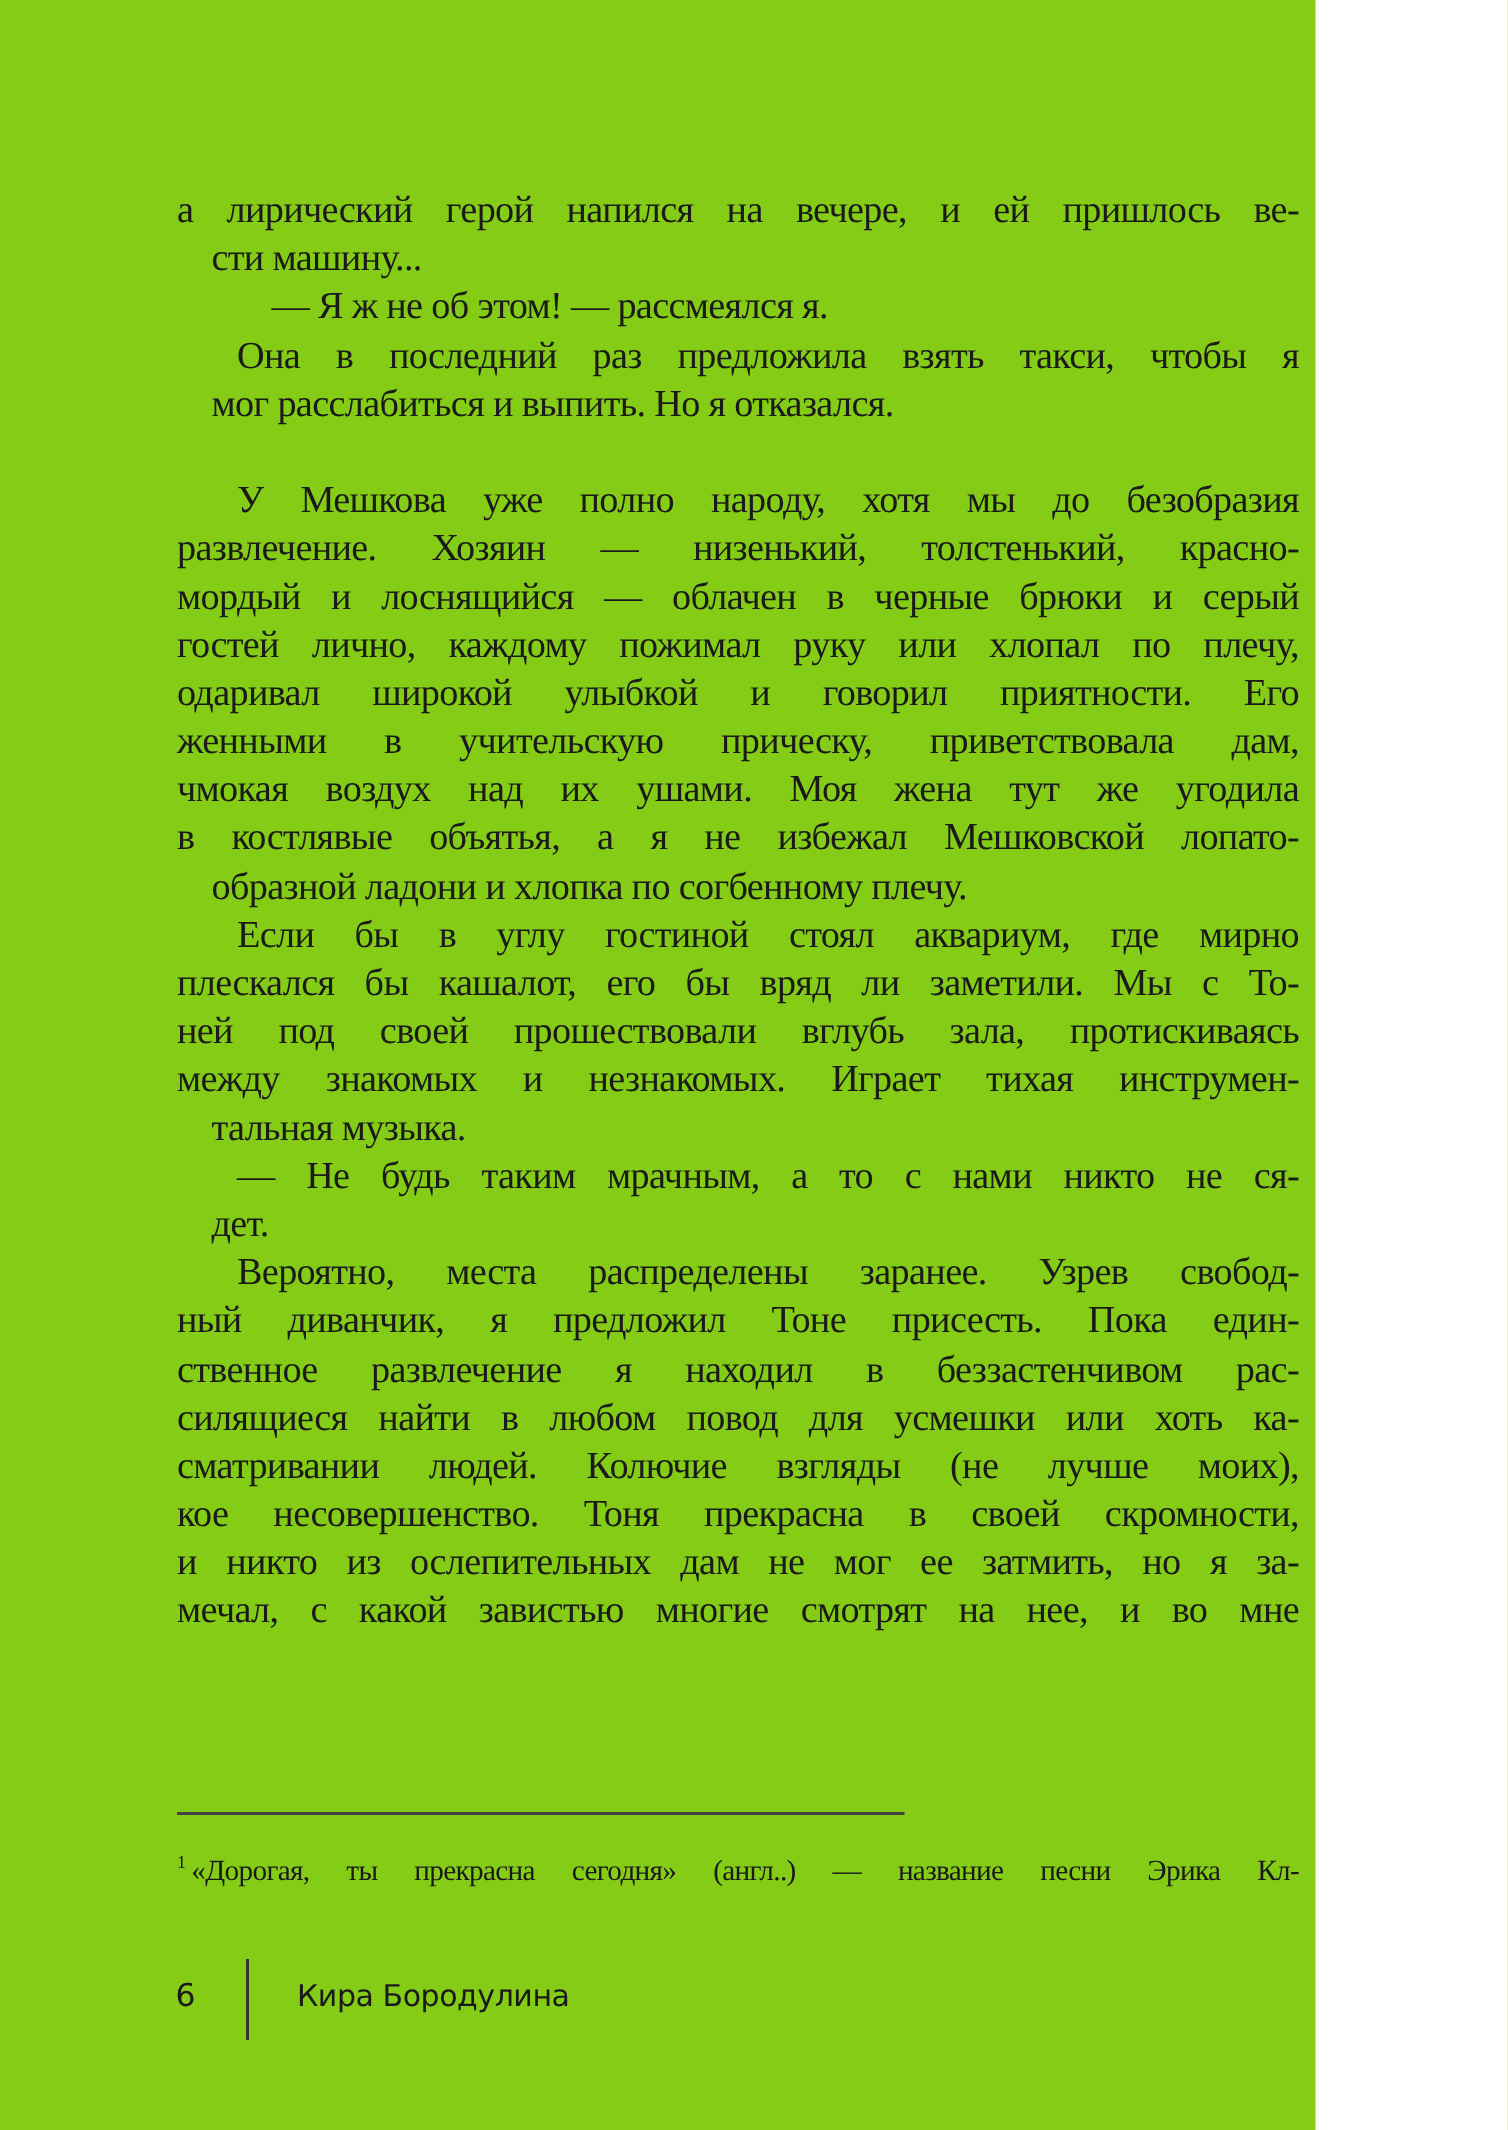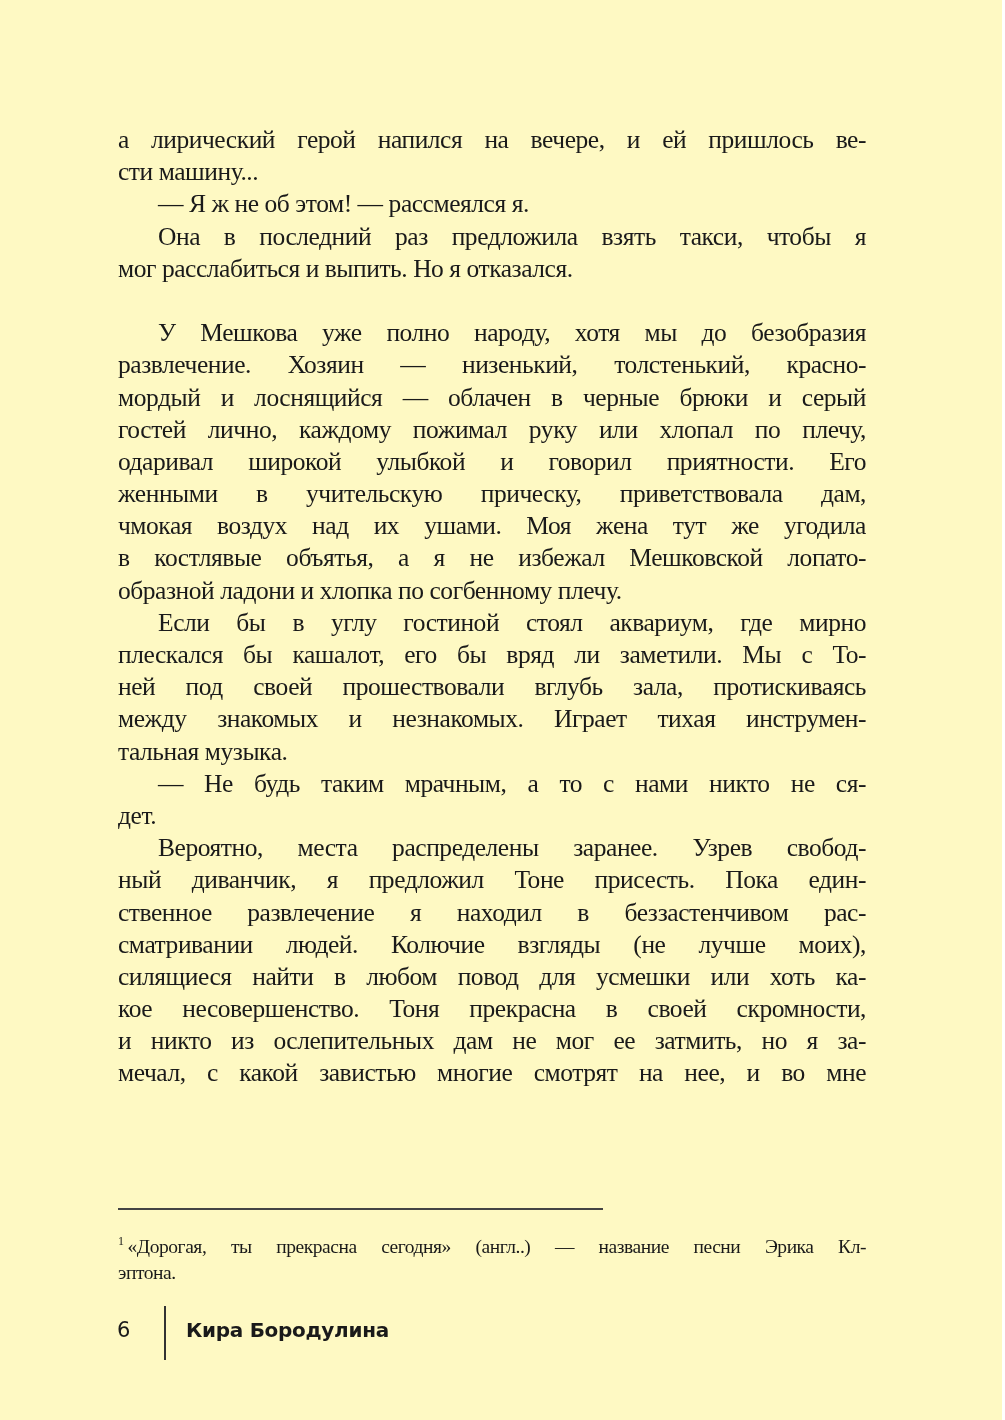--- a/index.html
+++ b/index.html
@@ -1,48 +1,47 @@
 <!DOCTYPE html>
 <html><head>
 <meta charset="utf-8">
 <style>
   html, body { margin: 0; padding: 0; background: #ffffff; }
   body { width: 1005px; height: 1420px; position: relative; overflow: hidden; }
-  .page { position: absolute; left: 0; top: 0; width: 1002px; height: 1420px; background: #fef9c3; }
+  .page { position: absolute; left: 0; top: 0; width: 877px; height: 1420px; background: #84cc16; }
   .body-text {
     position: absolute; left: 118px; top: 124px; width: 748px;
     font-family: "Liberation Serif", "DejaVu Serif", serif;
     font-size: 25.5px; color: #1a1a1a;
   }
   .line {
     height: 32.2px; line-height: 32.2px; white-space: nowrap;
     text-align: justify; text-align-last: justify; display: block;
     letter-spacing: -0.45px;
   }
-  .line.last { text-align-last: left; }
+  .line.last { text-align-last: left; margin-left: 23px; }
   .line.indent { padding-left: 40px; }
   .gap { height: 32.2px; }
   .footnote-rule { position: absolute; left: 118px; top: 1208px; width: 485px; height: 2px; background: #444; }
   .footnote {
     position: absolute; left: 118px; top: 1226px; width: 748px;
     font-family: Liberation Serif, serif; font-size: 19.5px; color: #1a1a1a;
     letter-spacing: -0.3px;
   }
   .footnote .line { height: 31px; line-height: 31px; }
   .footnote sup { font-size: 12px; vertical-align: 8px; margin-right: 4px; }
   .page-number {
     position: absolute; left: 117px; top: 1318px;
     font-family: "DejaVu Sans", "Liberation Sans", sans-serif; font-size: 21px; color: #1a1a1a;
   }
   .footer-divider { position: absolute; left: 164px; top: 1306px; width: 2px; height: 54px; background: #333; }
   .author-name {
-    position: absolute; left: 186px; top: 1318px;
+    position: absolute; left: 198px; top: 1318px;
     font-family: "DejaVu Sans", "Liberation Sans", sans-serif; font-size: 20px; color: #1a1a1a;
     letter-spacing: -0.3px;
-    font-weight: bold;
   }
 </style>
 </head>
 <body>
 
 <div class="page">
   <div class="body-text" id="body-text">
       <div class="line">а лирический герой напился на вечере, и ей пришлось ве-</div>
       <div class="line last">сти машину...</div>
       <div class="line indent last">— Я ж не об этом! — рассмеялся я.</div>
@@ -61,29 +60,28 @@
       <div class="line indent">Если бы в углу гостиной стоял аквариум, где мирно</div>
       <div class="line">плескался бы кашалот, его бы вряд ли заметили. Мы с То-</div>
       <div class="line">ней под своей прошествовали вглубь зала, протискиваясь</div>
       <div class="line">между знакомых и незнакомых. Играет тихая инструмен-</div>
       <div class="line last">тальная музыка.</div>
       <div class="line indent">— Не будь таким мрачным, а то с нами никто не ся-</div>
       <div class="line last">дет.</div>
       <div class="line indent">Вероятно, места распределены заранее. Узрев свобод-</div>
       <div class="line">ный диванчик, я предложил Тоне присесть. Пока един-</div>
       <div class="line">ственное развлечение я находил в беззастенчивом рас-</div>
+      <div class="line">силящиеся найти в любом повод для усмешки или хоть ка-</div>
       <div class="line">сматривании людей. Колючие взгляды (не лучше моих),</div>
-      <div class="line">силящиеся найти в любом повод для усмешки или хоть ка-</div>
       <div class="line">кое несовершенство. Тоня прекрасна в своей скромности,</div>
       <div class="line">и никто из ослепительных дам не мог ее затмить, но я за-</div>
       <div class="line">мечал, с какой завистью многие смотрят на нее, и во мне</div>
     </div>
 
   <div class="footnote-rule"></div>
   <div class="footnote">
     <div class="line"><sup>1</sup><span>«Дорогая, ты прекрасна сегодня» (англ..) — название песни Эрика Кл-</span></div>
-    <div class="line last">эптона.</div>
   </div>
 
   <div class="page-number">6</div>
   <div class="footer-divider"></div>
   <div class="author-name">Кира Бородулина</div>
 </div>
 
 </body></html>

